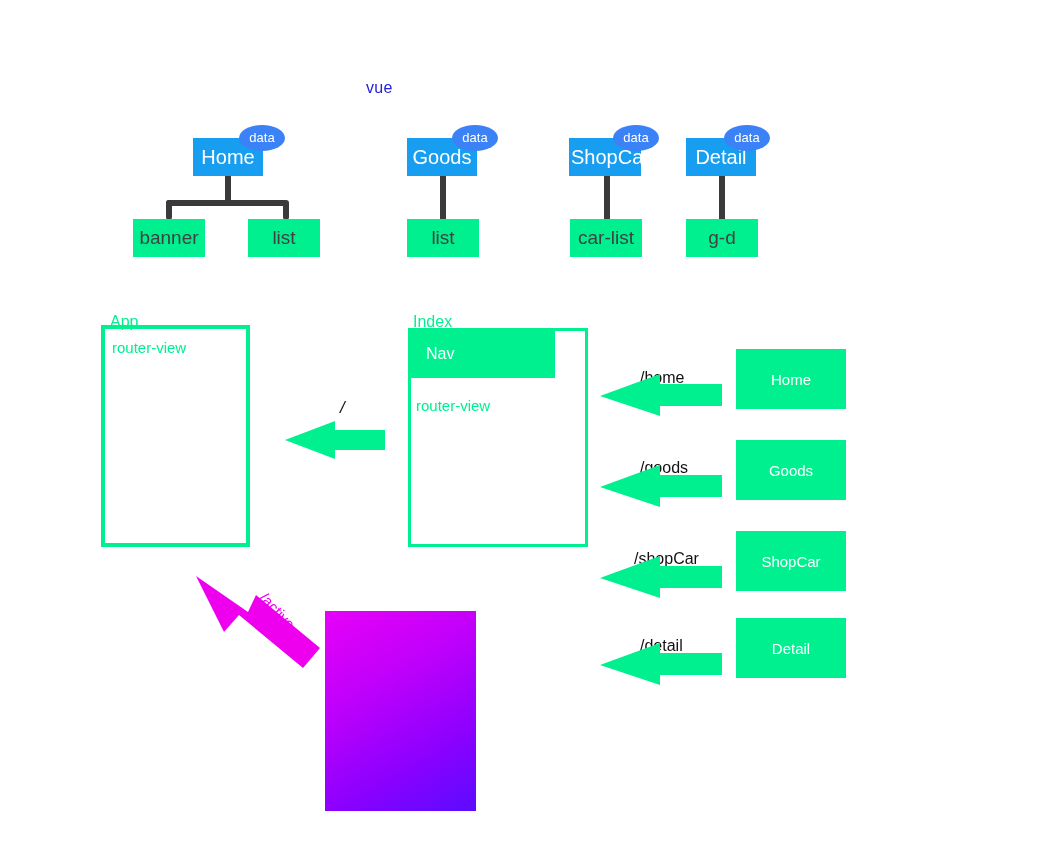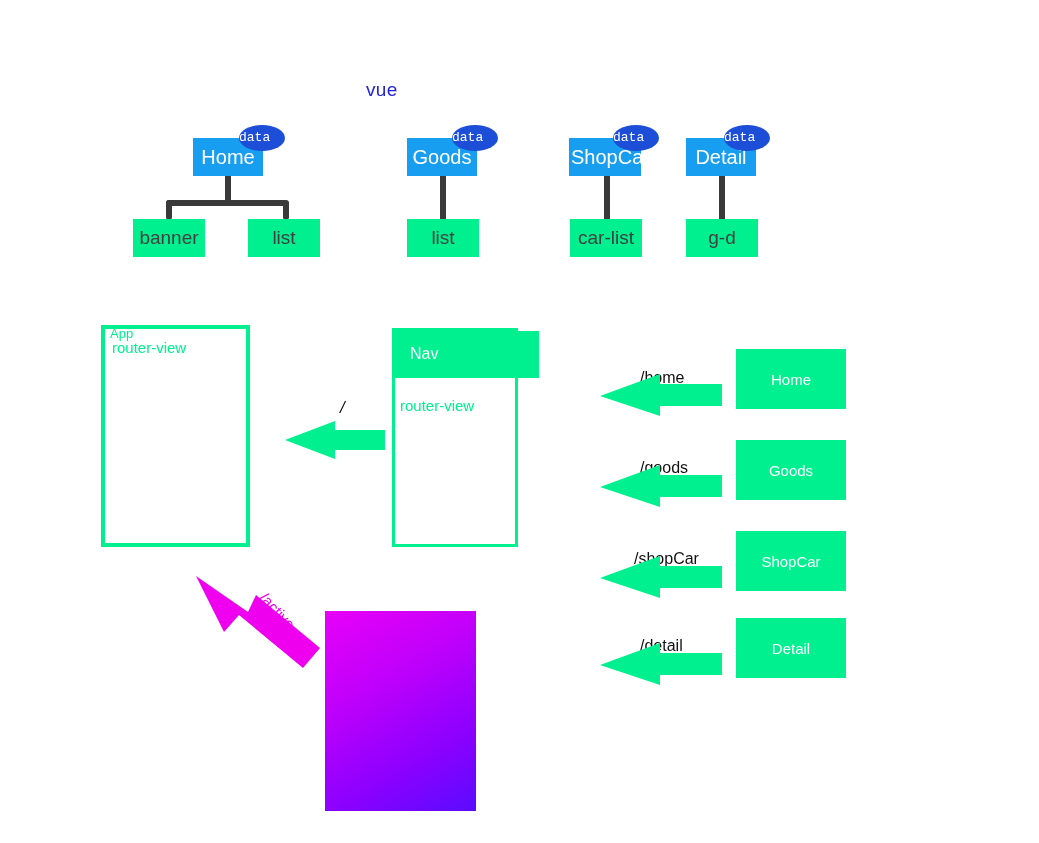--- a/index.html
+++ b/index.html
@@ -19,21 +19,21 @@
     left: 0; top: 0;
     width: 1039px;
     height: 843px;
   }
   .abs { position: absolute; }
 
   
   #title {
     left: 366px; top: 79px;
     color: #2222dd;
-    font-size: 19px;
+    font-size: 16px;
     letter-spacing: 0.3px;
   }
 
   
   .comp-group { position: absolute; }
 
   .parent-box {
     position: absolute;
     background: #189ef0;
     color: #ffffff;
@@ -53,42 +53,41 @@
     line-height: 38px;
     text-align: center;
     white-space: nowrap;
     z-index: 3;
   }
   .data-badge {
     position: absolute;
     width: 46px;
     height: 26px;
     border-radius: 50%;
-    background: #1d4ed8;
+    background: #3b82f6;
     color: #ffffff;
     font-size: 13px;
     line-height: 26px;
+    text-align: center;
     z-index: 5;
-    font-family: Liberation Mono, monospace;
   }
   .connector {
     position: absolute;
     background: #3a3a3a;
     z-index: 1;
   }
   .conn-v { width: 6px; border-radius: 3px; }
   .conn-h { height: 6px; border-radius: 3px; }
 
   
   .panel-label {
     position: absolute;
     color: #00f090;
-    font-size: 13px;
+    font-size: 16px;
     z-index: 4;
-    margin-top: 13px;
   }
   .app-panel {
     position: absolute;
     border: 4px solid #00f090;
     background: #ffffff;
     box-sizing: border-box;
   }
   .index-panel {
     position: absolute;
     border: 3px solid #00f090;
@@ -201,21 +200,21 @@
 
     <div class="child-box" style="left:686px; top:219px; width:72px;">g-d</div>
   </div>
 
   <div class="panel-label" style="left:110px; top:313px;">App</div>
   <div class="app-panel" style="left:101px; top:325px; width:149px; height:222px;">
     <div class="rv-label" style="left:7px; top:10px;">router-view</div>
   </div>
 
   <div class="panel-label" style="left:413px; top:313px;text-decoration:underline;">Index</div>
-  <div class="index-panel" style="left:392px; top:328px; width:126px; height:219px;">
+  <div class="index-panel" style="left:408px; top:328px; width:180px; height:219px;">
     <div class="nav-bar" style="left:0px; top:0px; width:144px; height:47px;">
       <span>Nav</span>
     </div>
     <div class="rv-label" style="left:5px; top:66px;">router-view</div>
   </div>
 
   <div class="slash-label" style="left:340px; top:398px;">/</div>
 
   <div class="route-box" style="left:736px; top:349px; width:110px; height:60px;">Home</div>
   <div class="route-label" style="left:640px; top:369px;">/home</div>

